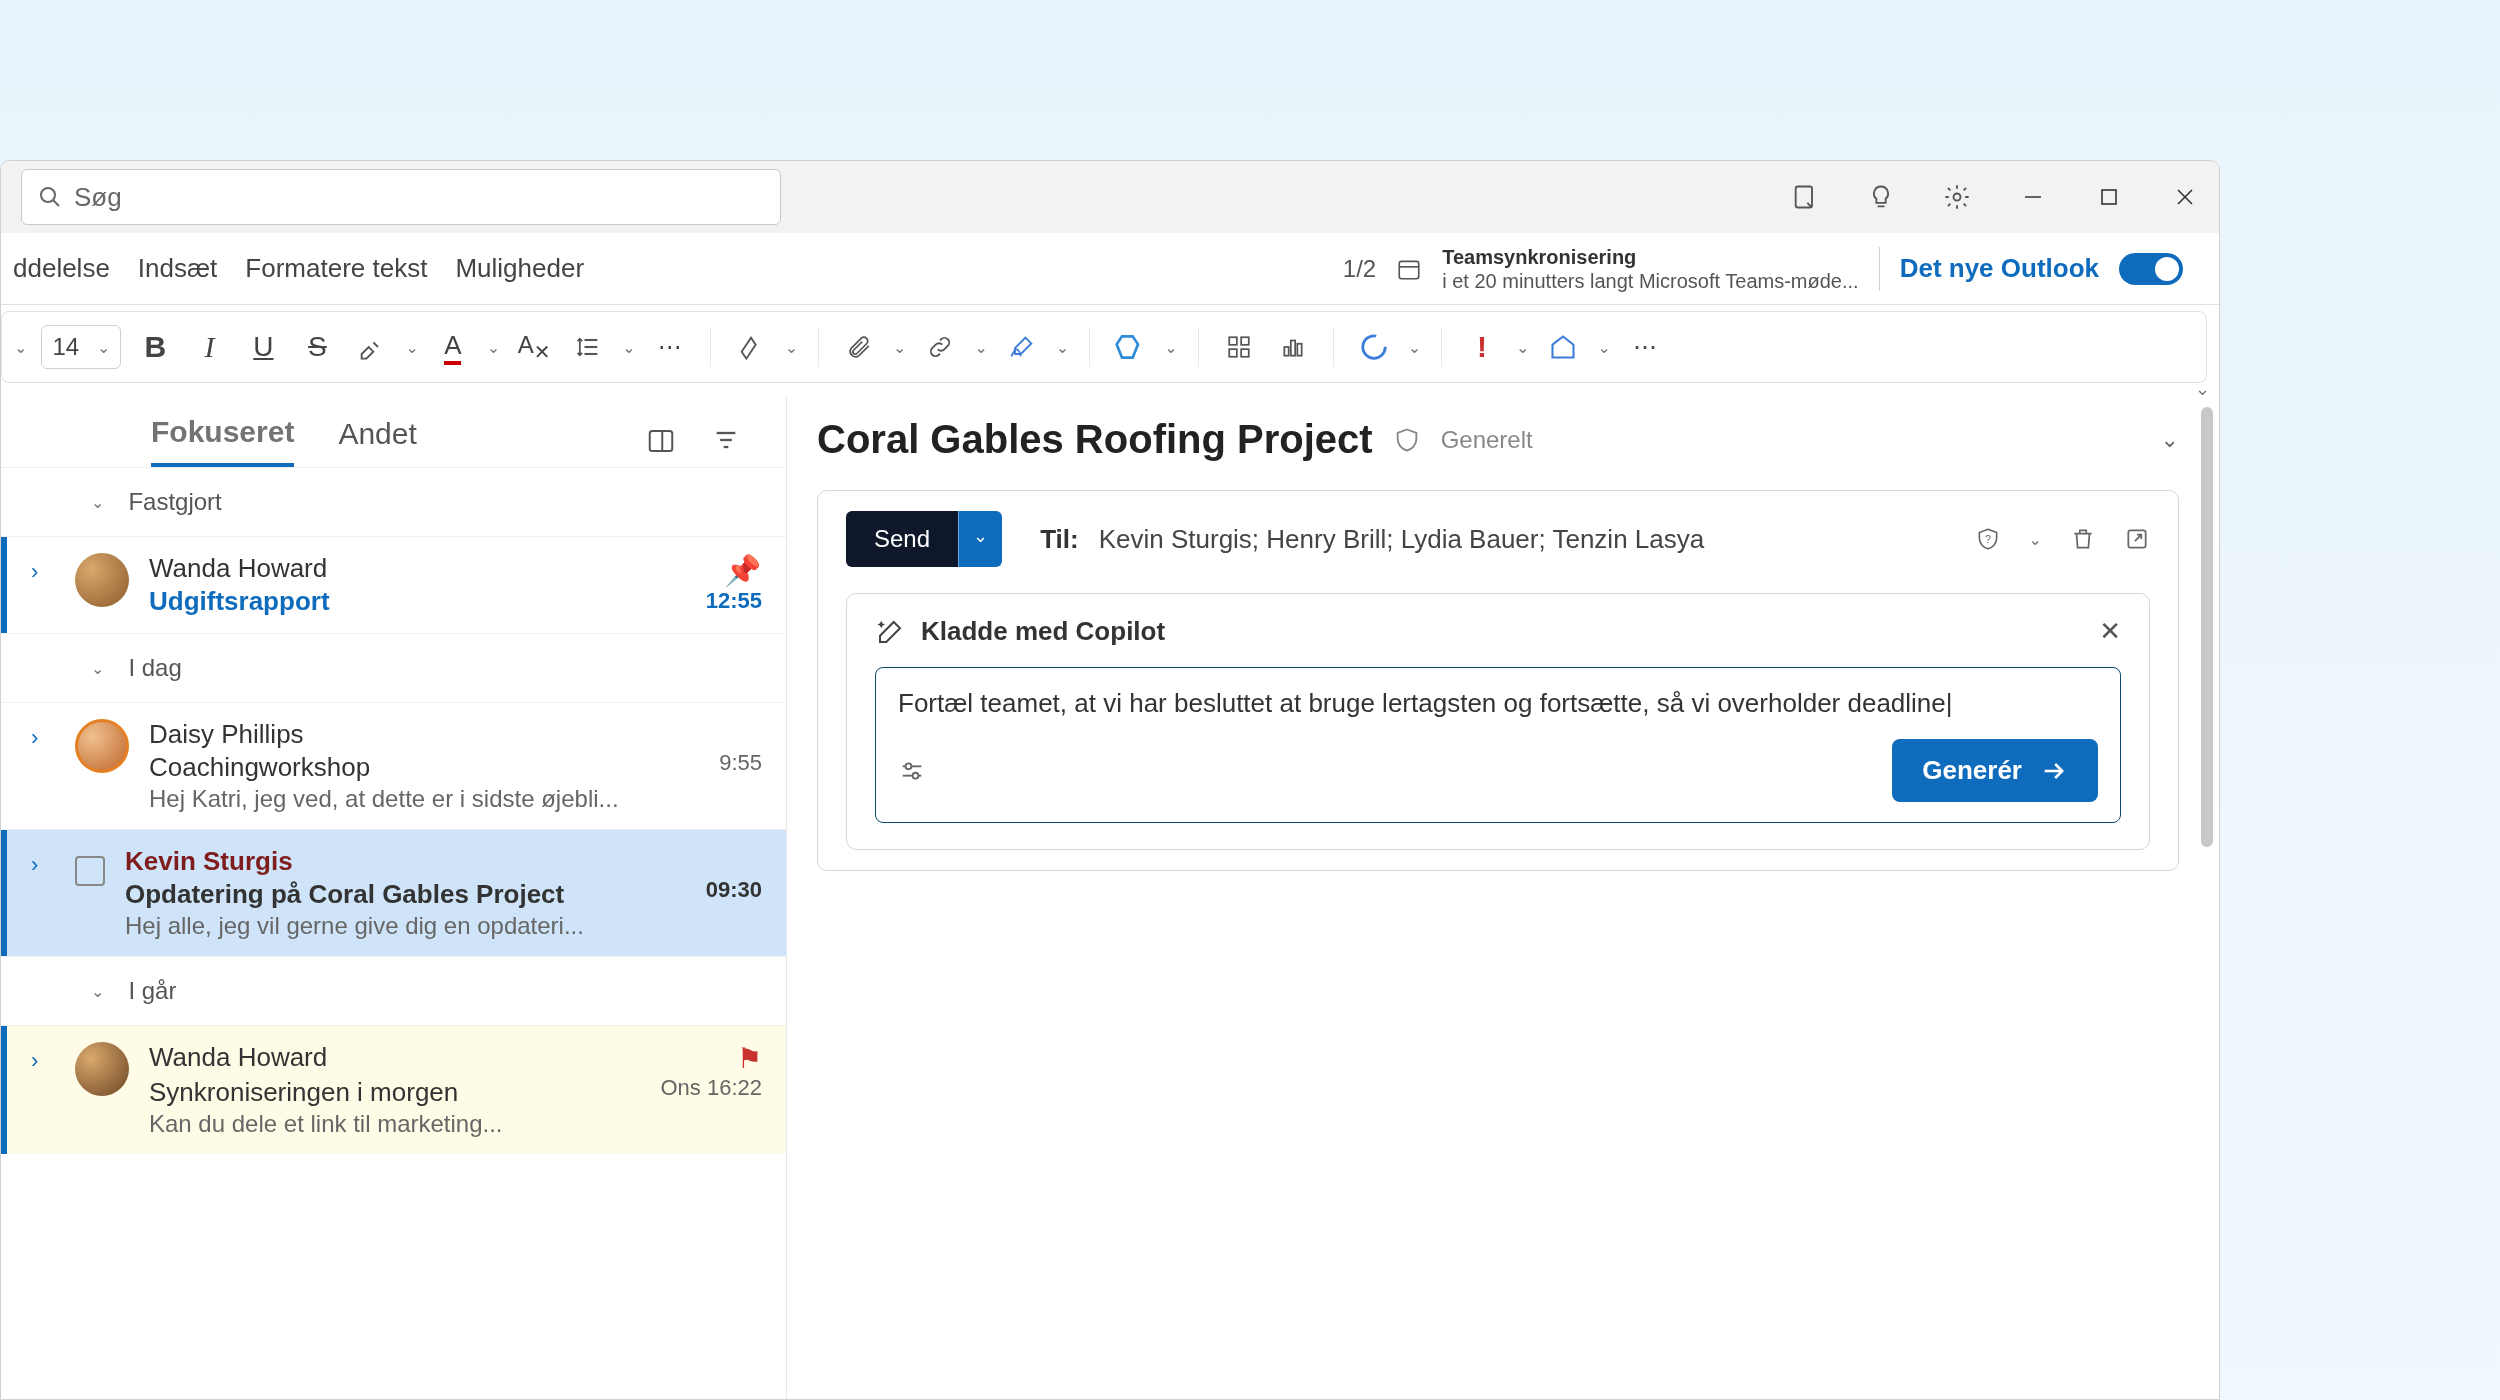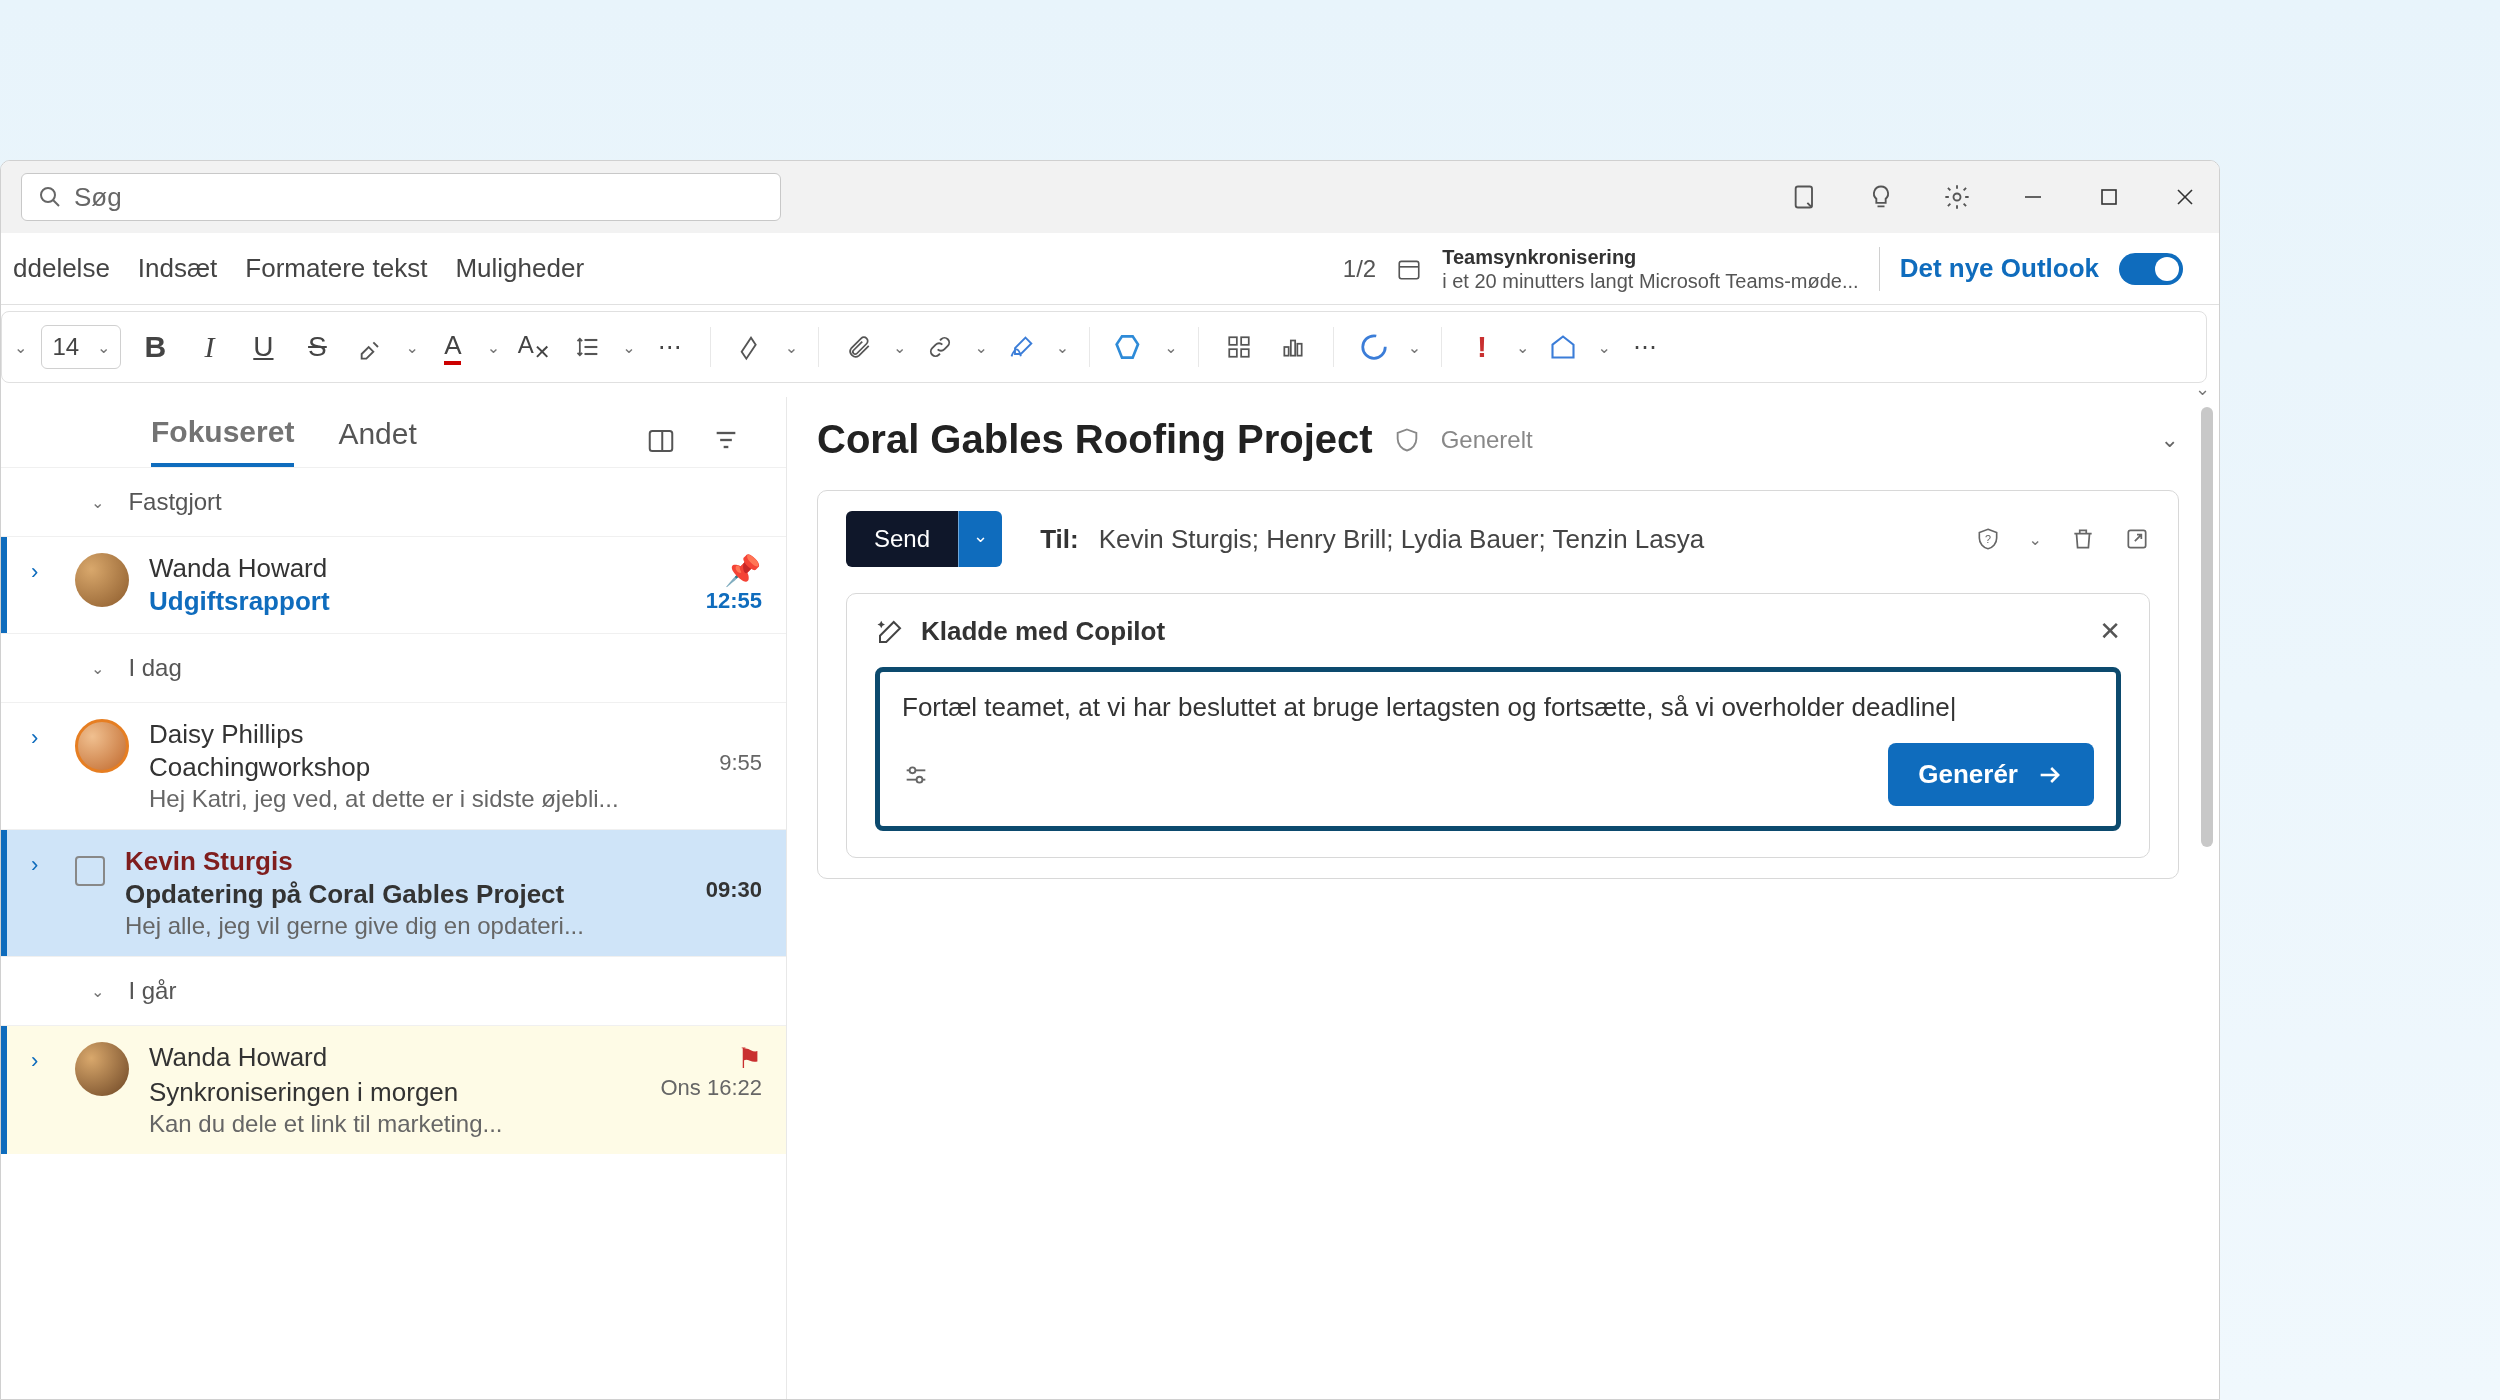--- a/index.html
+++ b/index.html
@@ -1,19 +1,19 @@
 <!DOCTYPE html>
 <html><head>
 <meta charset="utf-8">
 <style>
 * { box-sizing: border-box; margin: 0; padding: 0; font-family: 'Segoe UI', Tahoma, sans-serif; }
 body { background: linear-gradient(180deg, #e8f4fb 0%, #f0f8fd 100%); width: 2500px; height: 1400px; overflow: hidden; }
 .app-window { position: absolute; top: 160px; left: 0; width: 2220px; height: 1240px; background: #fff; border: 1px solid #d0d0d0; border-radius: 10px 10px 0 0; overflow: hidden; }
 .titlebar { height: 72px; background: #f2f2f2; display: flex; align-items: center; padding: 0 20px; }
-.search-box { width: 760px; height: 48px; background: #fff; border: 1px solid #c8c8c8; border-radius: 6px; display: flex; align-items: center; padding: 8px 16px; gap: 12px; }
+.search-box { width: 760px; height: 56px; background: #fff; border: 1px solid #c8c8c8; border-radius: 6px; display: flex; align-items: center; padding: 8px 16px; gap: 12px; }
 .titlebar-right { margin-left: auto; display: flex; align-items: center; gap: 48px; }
 .win-ctrl { width: 28px; height: 28px; display: flex; align-items: center; justify-content: center; color: #555; }
 .ribbon-tabs { height: 72px; display: flex; align-items: center; padding: 0 8px; gap: 20px; font-size: 26px; color: #444; border-bottom: 1px solid #e0e0e0; }
 .ribbon-tabs .tab { padding: 8px 4px; }
 .ribbon-meta { margin-left: auto; display: flex; align-items: center; gap: 20px; padding-right: 28px; }
 .sync-block { display: flex; align-items: center; gap: 14px; }
 .sync-text { font-size: 20px; line-height: 24px; color: #555; max-width: 480px; }
 .sync-title { font-weight: 600; color: #333; }
 .divider-v { width: 1px; height: 44px; background: #d0d0d0; }
 .new-outlook { font-size: 26px; font-weight: 600; color: #0f6cbd; }
@@ -62,21 +62,21 @@
 .send-btn { display: flex; }
 .send-main { background: #0f172a; color: #fff; font-size: 24px; padding: 14px 28px; border-radius: 6px 0 0 6px; }
 .send-split { background: #0f6cbd; color: #fff; padding: 14px 14px; border-left: 1px solid rgba(255,255,255,.4); border-radius: 0 6px 6px 0; font-size: 18px; }
 .to-label { font-size: 26px; font-weight: 600; color: #333; margin-left: 18px; }
 .to-value { font-size: 26px; color: #444; }
 .compose-icons { margin-left: auto; display: flex; gap: 28px; color: #666; font-size: 24px; align-items: center; }
 .copilot-card { margin-top: 26px; border: 1px solid #d8d8d8; border-radius: 10px; padding: 22px 28px 26px; }
 .copilot-header { display: flex; align-items: center; gap: 16px; }
 .copilot-title { font-size: 26px; font-weight: 600; color: #333; }
 .close-x { margin-left: auto; font-size: 26px; color: #555; }
-.prompt-box { margin-top: 20px; border: 5px solid #0c4a6e; border-radius: 8px; padding: 20px 22px; }
+.prompt-box { margin-top: 20px; border: 1px solid #0c4a6e; border-radius: 8px; padding: 20px 22px; }
 .prompt-text { font-size: 26px; color: #333; }
 .prompt-footer { display: flex; align-items: center; margin-top: 20px; }
 .adjust-icon { color: #666; font-size: 22px; }
 .generate-btn { margin-left: auto; background: #0f6cbd; color: #fff; font-size: 26px; font-weight: 600; padding: 16px 30px; border-radius: 8px; display: flex; align-items: center; gap: 18px; }
 .scrollbar { position: absolute; right: 6px; top: 10px; width: 12px; height: 440px; background: #c8c8c8; border-radius: 6px; }
 svg { display: block; }
 </style>
 </head>
 <body>
 

